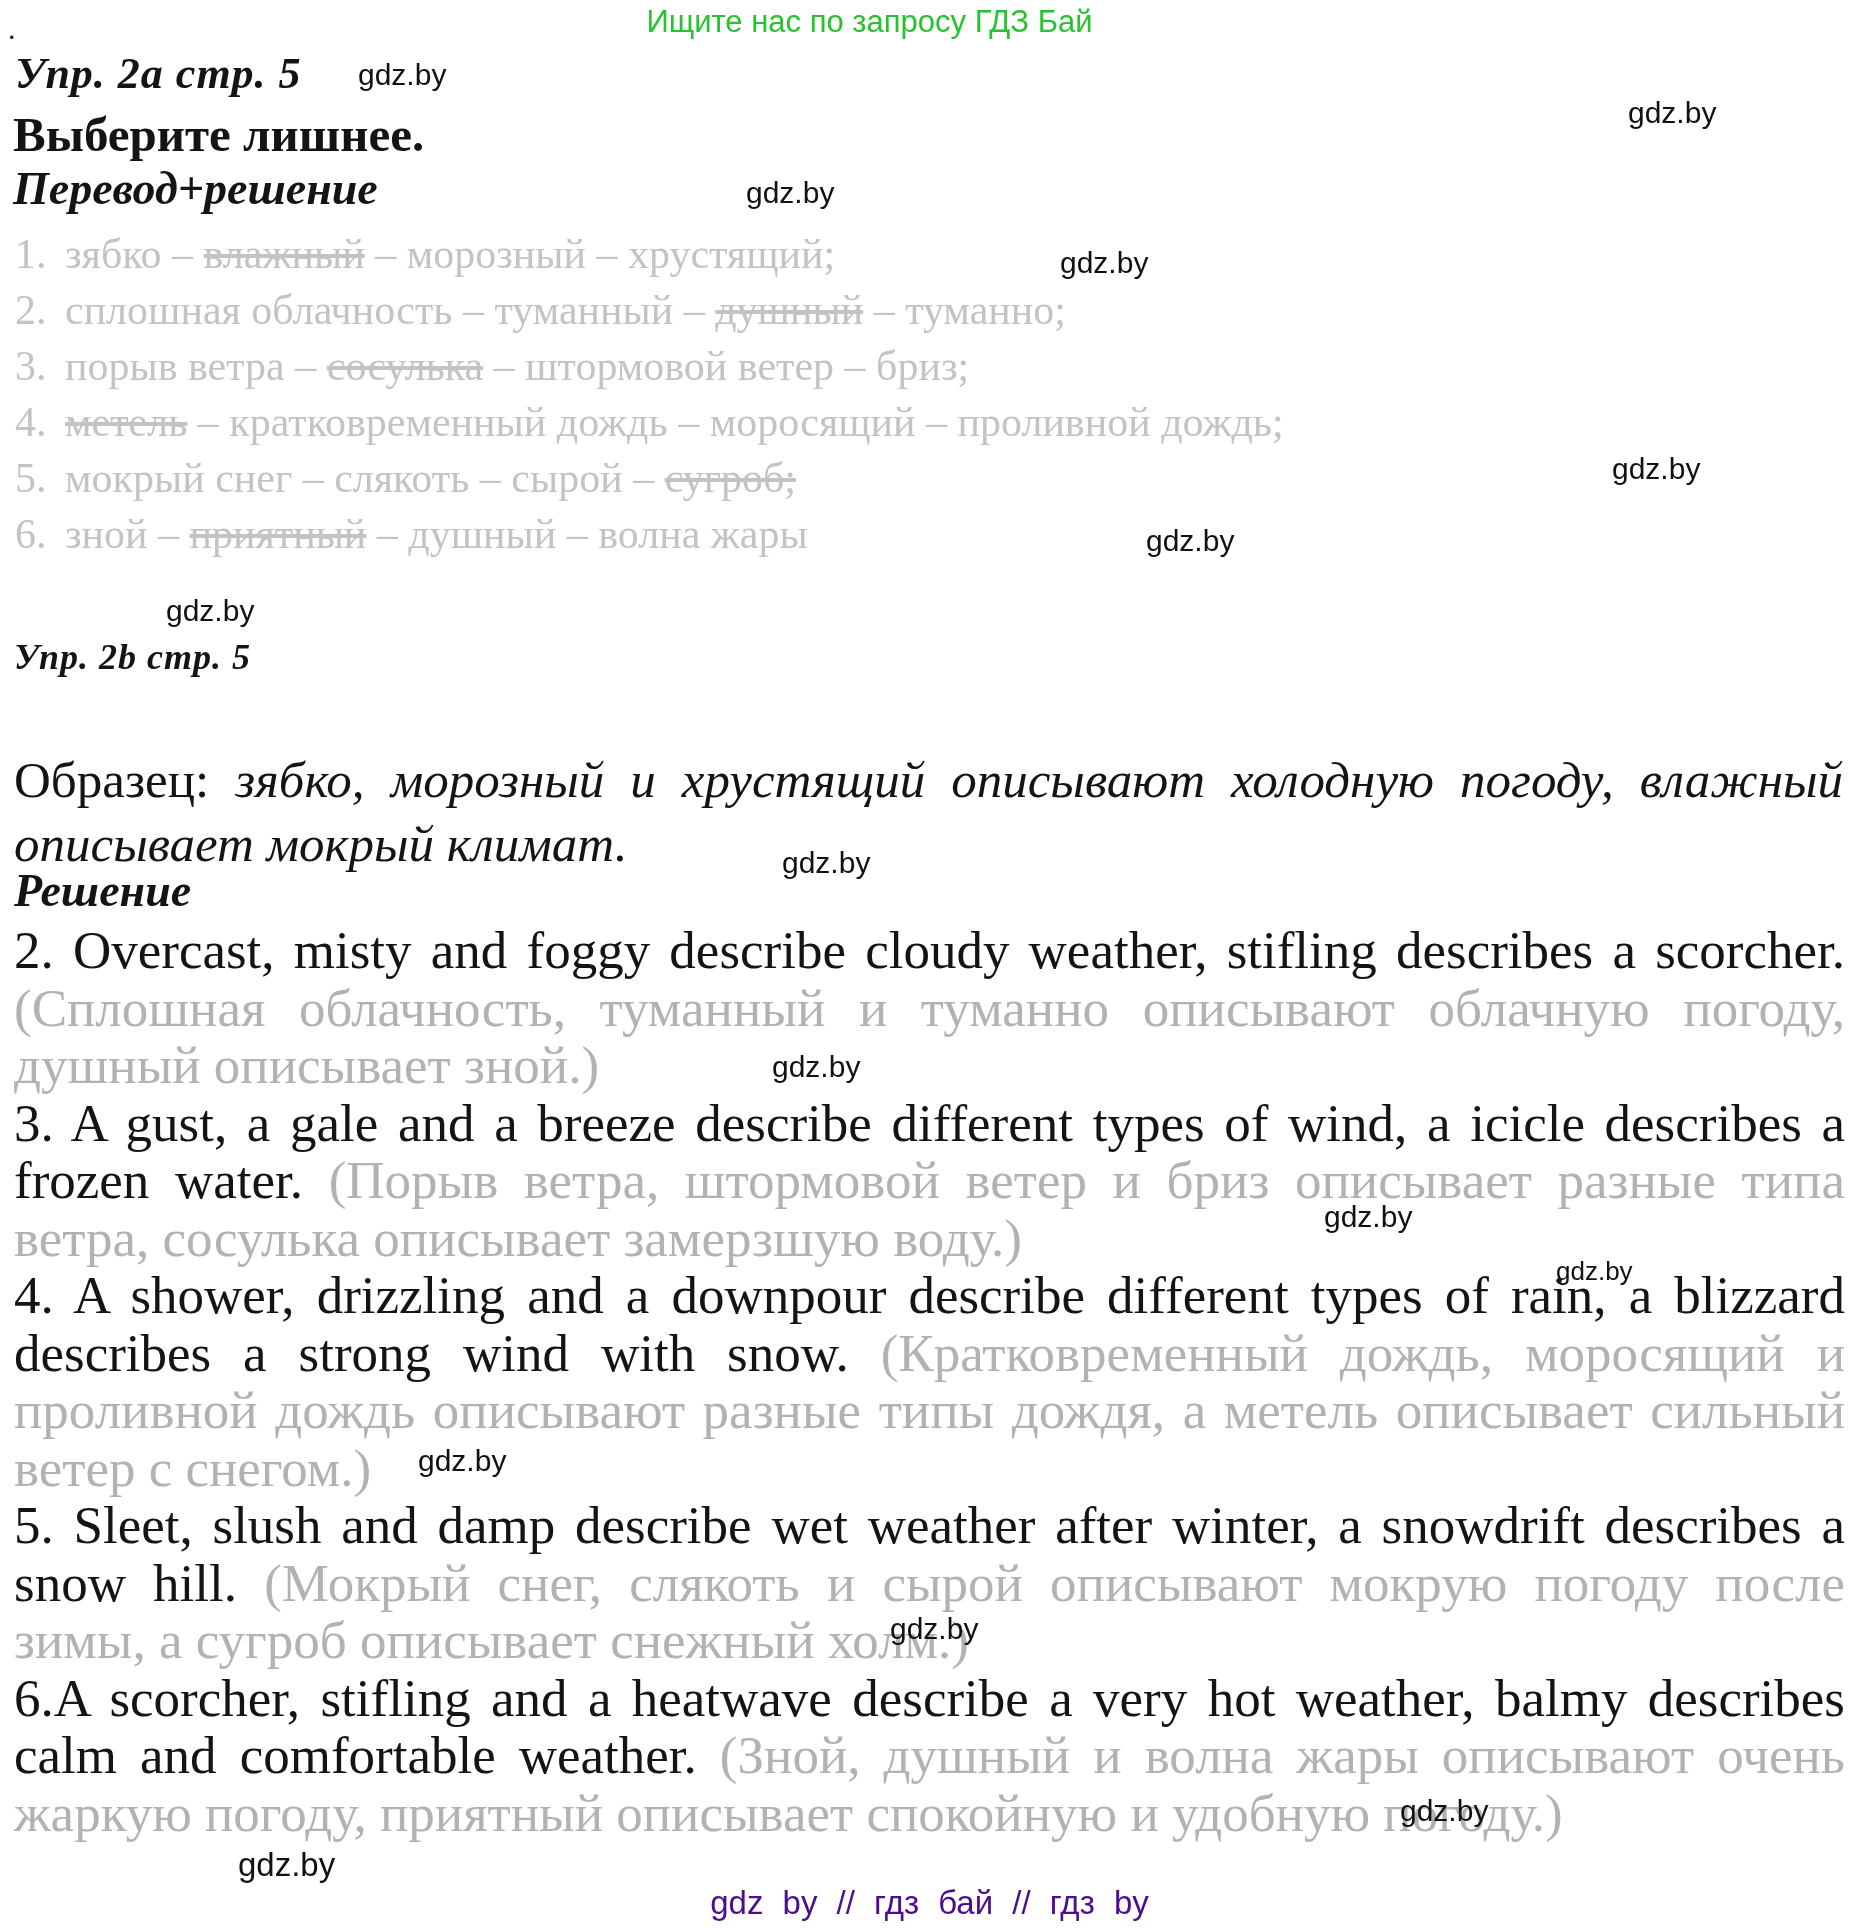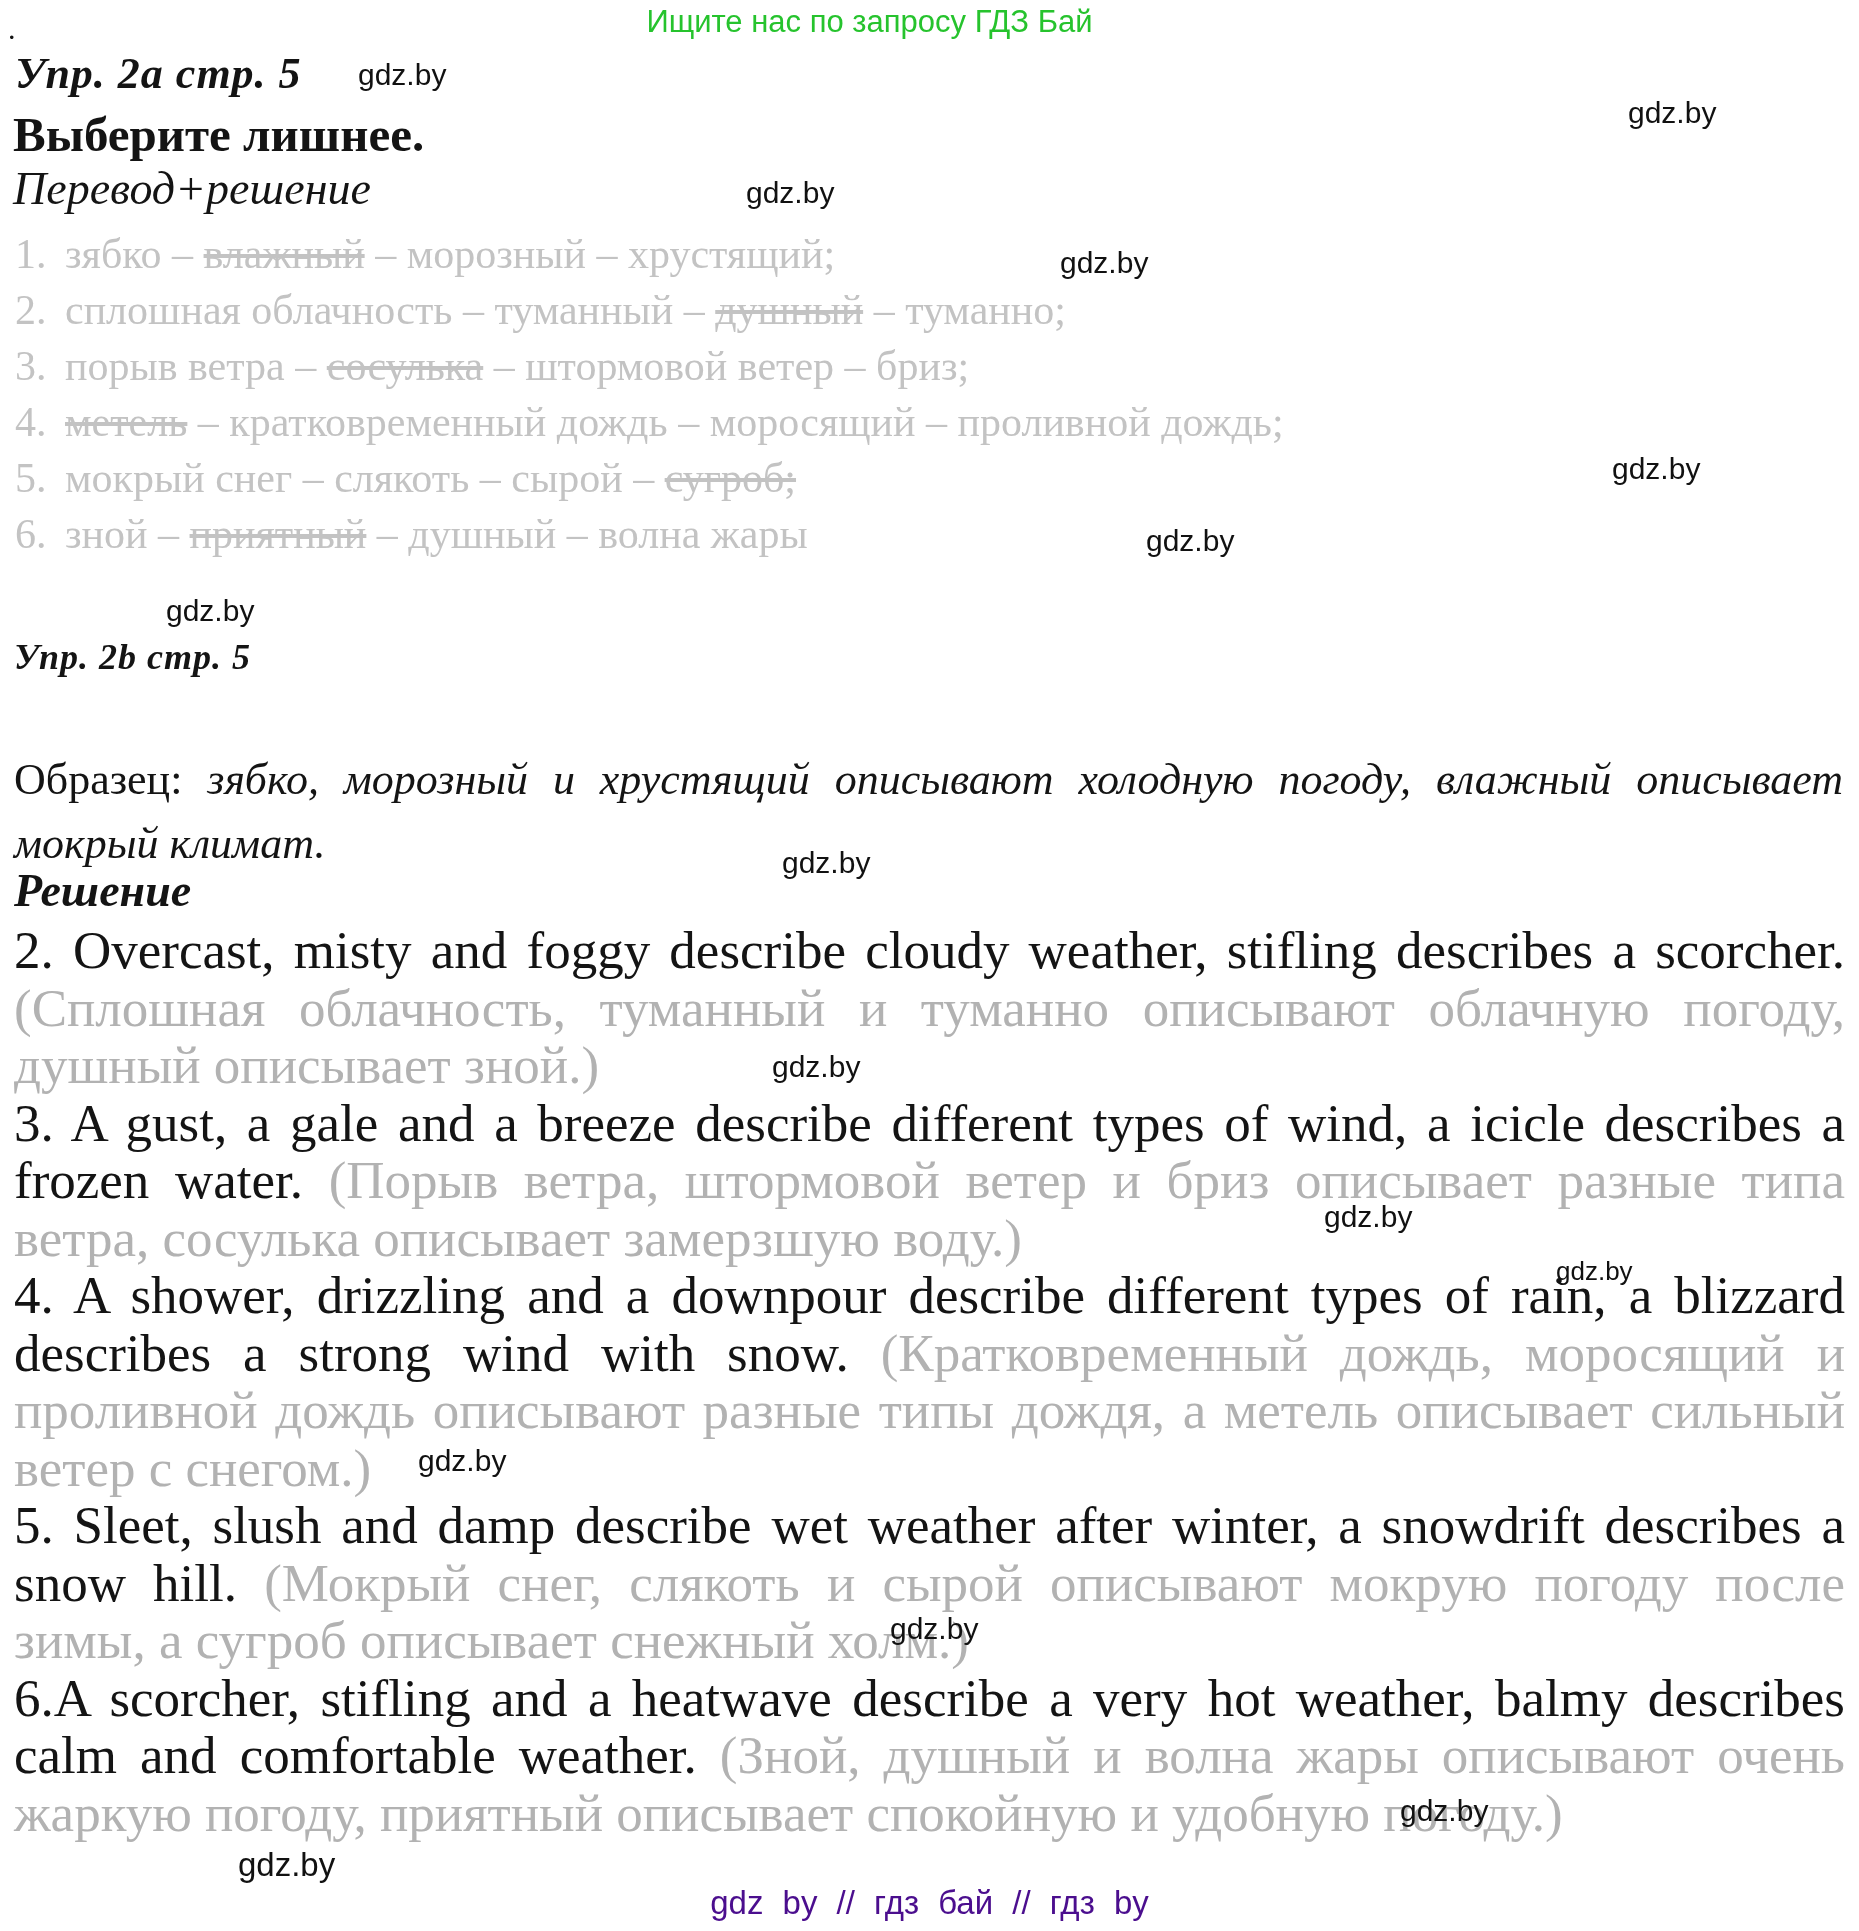--- a/index.html
+++ b/index.html
@@ -25,33 +25,33 @@
     font-family:"Liberation Sans","DejaVu Sans",sans-serif;
     font-size:31px;color:var(--green);
     white-space:nowrap;
   }
   .dot{position:absolute;top:12px;left:8px;font-size:30px;color:var(--ink);}
   .h-2a{position:absolute;top:48px;left:15px;margin:0;
     font-size:44px;font-weight:bold;font-style:italic;letter-spacing:1px;}
   .h-choose{position:absolute;top:106px;left:13px;margin:0;
     font-size:49px;font-weight:bold;}
   .h-trans{position:absolute;top:162px;left:13px;margin:0;
-    font-size:46px;font-weight:normal;font-style:italic;}
+    font-size:46px;font-weight:bold;font-style:italic;}
   .ex-list{position:absolute;top:226px;left:15px;right:15px;
     font-size:42px;line-height:56px;color:var(--list-gray);}
   .li{display:flex;}
   .li .num{width:50px;flex:0 0 50px;}
   .li .txt{flex:1;}
   .strike{text-decoration:line-through;}
   .h-2b{position:absolute;top:636px;left:14px;margin:0;
     font-size:36px;font-weight:bold;font-style:italic;letter-spacing:1px;}
   .task{position:absolute;top:690px;left:14px;margin:0;
     font-size:44px;font-weight:bold;font-style:italic;}
   .sample{position:absolute;top:748px;left:14px;right:16px;margin:0;
-    font-size:44px;line-height:64px;text-align:justify;}
+    font-size:51px;line-height:64px;text-align:justify;}
   .sample .label{font-style:normal;}
   .sample .it{font-style:italic;}
   .h-resh{position:absolute;top:864px;left:14px;margin:0;
     font-size:46px;font-weight:bold;font-style:italic;}
   .solutions{position:absolute;top:922px;left:14px;right:14px;
     font-size:53px;line-height:57.5px;text-align:justify;}
   .sol{margin:0;}
   .sol .en{color:var(--ink);}
   .sol .ru{color:var(--ru-gray);}
   .wm{

